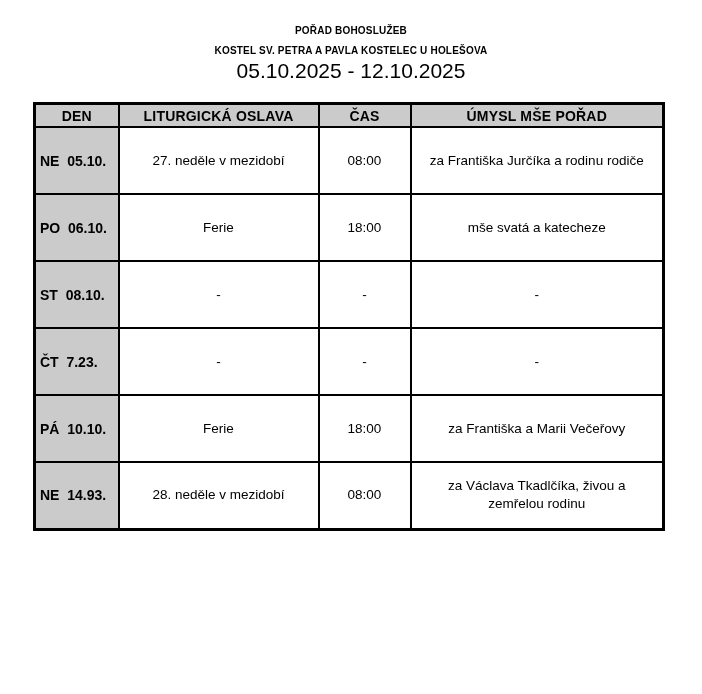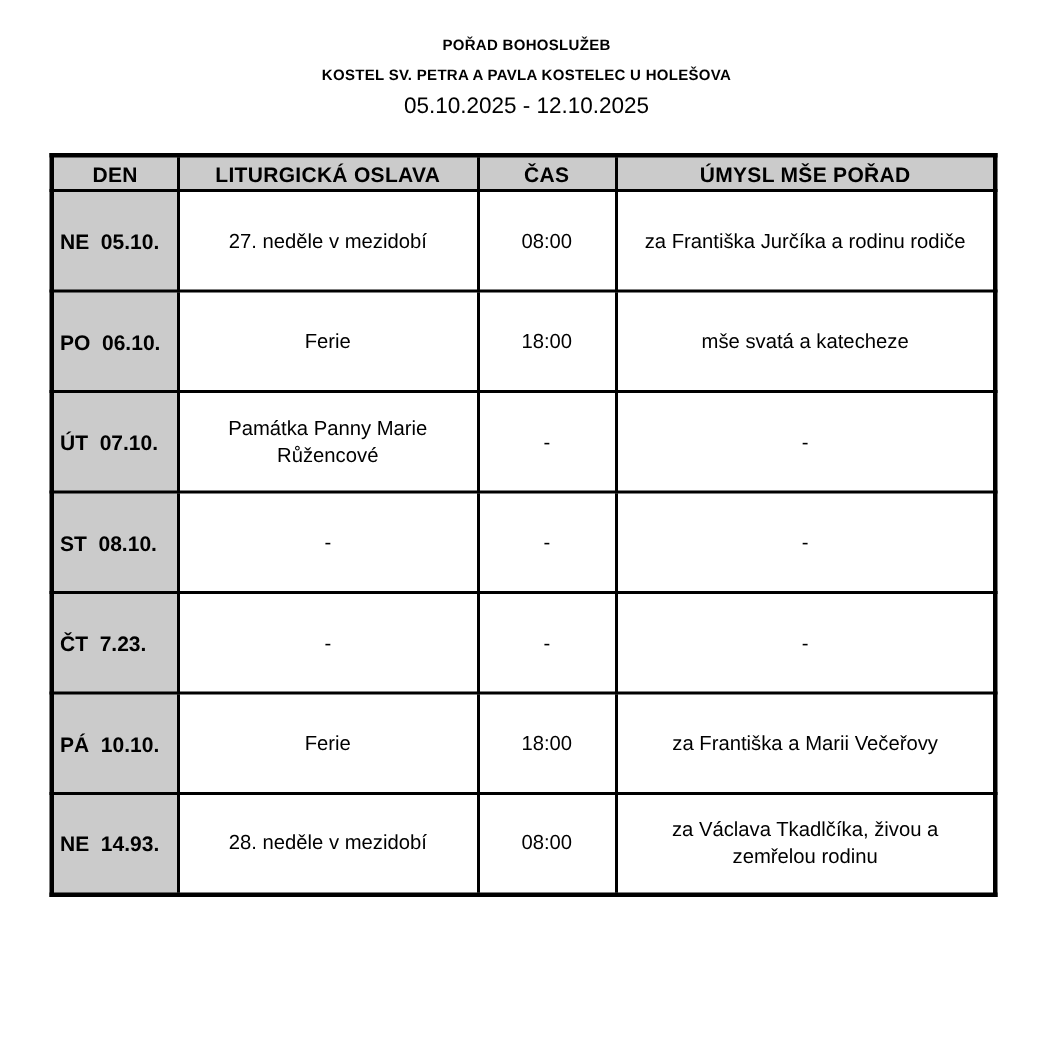--- a/index.html
+++ b/index.html
@@ -16,21 +16,21 @@
     padding-top: 21px;
   }
   .doc-title,
   .doc-subtitle {
     font-size: 10px;
     font-weight: 700;
     line-height: 20px;
     letter-spacing: 0.2px;
   }
   .doc-daterange {
-    font-size: 15px;
+    font-size: 21px;
     font-weight: 400;
     line-height: 20px;
   }
   table.schedule {
     border-collapse: collapse;
     table-layout: fixed;
     margin: 21px 16px 0 33px;
     border: 3px solid var(--border, #000000);
   }
   .schedule th,
@@ -95,27 +95,20 @@
       <td>08:00</td>
       <td>za Františka Jurčíka a rodinu rodiče</td>
     </tr>
     <tr class="body-row">
       <td class="day-cell">PO  06.10.</td>
       <td>Ferie</td>
       <td>18:00</td>
       <td>mše svatá a katecheze</td>
     </tr>
     <tr class="body-row">
-      <td class="day-cell">ÚT  07.10.</td>
-      <td>Památka Panny Marie
-Růžencové</td>
-      <td>-</td>
-      <td>-</td>
-    </tr>
-    <tr class="body-row">
       <td class="day-cell">ST  08.10.</td>
       <td>-</td>
       <td>-</td>
       <td>-</td>
     </tr>
     <tr class="body-row">
       <td class="day-cell">ČT  7.23.</td>
       <td>-</td>
       <td>-</td>
       <td>-</td>

